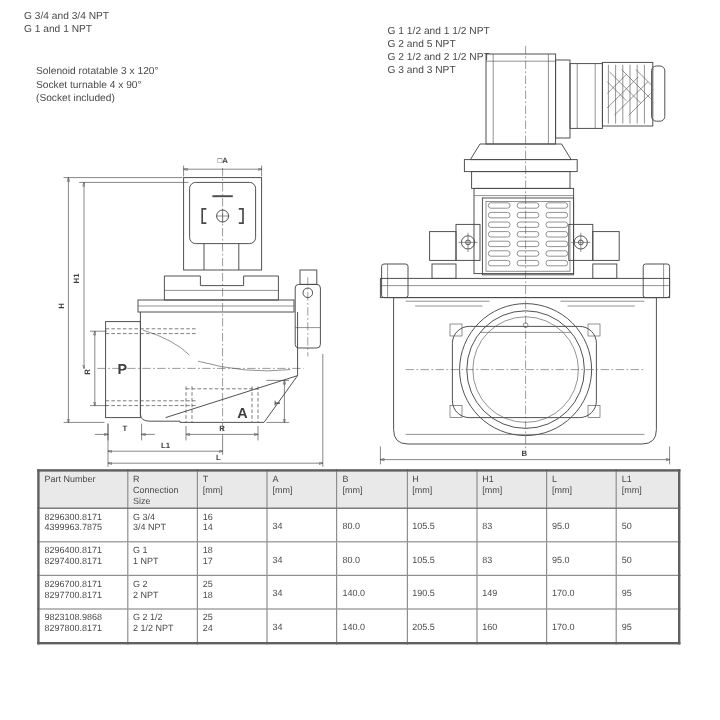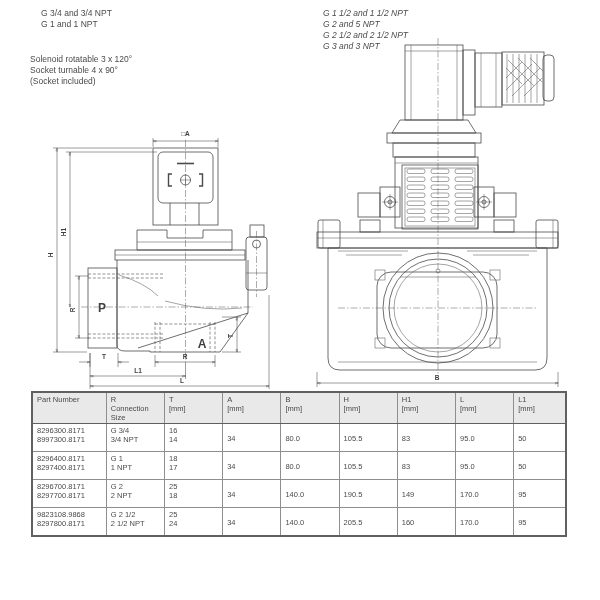--- a/index.html
+++ b/index.html
@@ -30,32 +30,32 @@
   }
   .dim-table thead th{background:#e9e9e9;height:26px;border-bottom:1.5px solid #606060;}
   .dim-table thead div{line-height:9px;}
   .dim-table tbody td{height:24px;line-height:9px;}
   .dim-table td.ctr{text-align:left;vertical-align:middle;}
   .dim-table td.mid{vertical-align:middle;}
 </style>
 </head>
 <body>
 
-<div class="abs txtblock" style="left:41px;top:8px;">
+<div class="abs txtblock" style="left:20px;top:8px;">
   <div>G 3/4 and 3/4 NPT</div>
   <div>G 1 and 1 NPT</div>
 </div>
 
 <div class="abs txtblock" style="left:30px;top:54px;">
   <div>Solenoid rotatable 3 x 120°</div>
   <div>Socket turnable 4 x 90°</div>
   <div>(Socket included)</div>
 </div>
 
-<div class="abs txtblock" style="left:323px;top:8px;font-style:italic;">
+<div class="abs txtblock" style="left:323px;top:20px;">
   <div>G 1 1/2 and 1 1/2 NPT</div>
   <div>G 2 and 5 NPT</div>
   <div>G 2 1/2 and 2 1/2 NPT</div>
   <div>G 3 and 3 NPT</div>
 </div>
 
 <div class="abs" style="left:45px;top:105px;">
 <svg width="235" height="285" viewBox="0 0 235 285">
   <defs>
     <marker id="aE1" markerWidth="7" markerHeight="5" refX="5.6" refY="2" orient="auto">
@@ -382,21 +382,21 @@
       <th>
           <div>L1</div>
           <div>[mm]</div>
         </th>
     </tr>
   </thead>
   <tbody>
     <tr>
       <td>
           <div>8296300.8171</div>
-          <div>8997300.8171</div>
+          <div>4399963.7875</div>
         </td>
       <td>
           <div>G 3/4</div>
           <div>3/4 NPT</div>
         </td>
       <td>
           <div>16</div>
           <div>14</div>
         </td>
       <td class="ctr">34</td>

